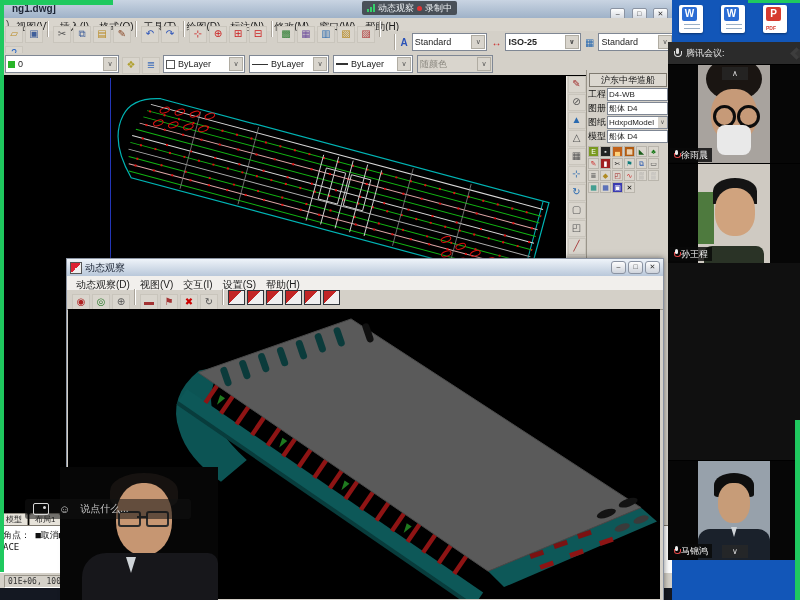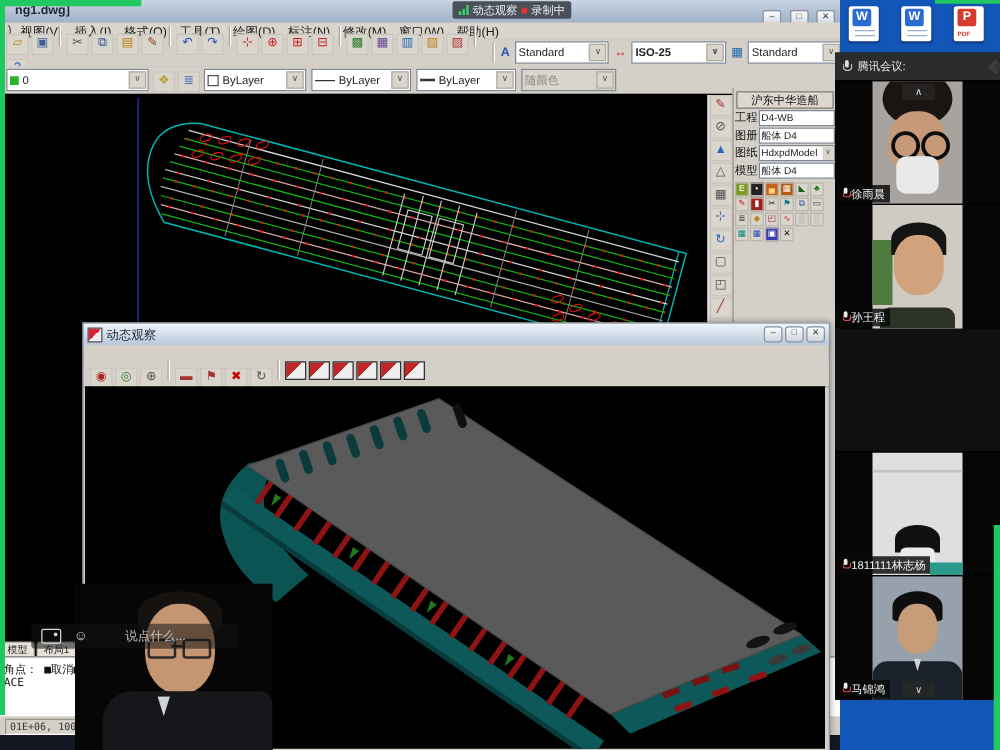--- a/index.html
+++ b/index.html
@@ -95,21 +95,21 @@
   .wc-body{left:22px;top:86px;width:136px;height:60px;background:#17171b;border-radius:24px 10px 0 0;}
   .wc-shirt{left:66px;top:90px;width:10px;height:16px;background:#cfd4d8;
     clip-path:polygon(0 0,100% 0,50% 100%);}
   
   .chatbar{left:25px;top:499px;width:150px;height:20px;background:rgba(18,18,18,.55);
     border-radius:3px;display:flex;align-items:center;gap:10px;padding:0 8px;}
   .cam-ico{width:14px;height:10px;border:1.5px solid #d8d8d8;border-radius:2px;position:relative;}
   .cam-ico::after{content:"";position:absolute;right:2px;top:2px;width:3px;height:3px;
     border-radius:50%;background:#d8d8d8;}
   .smile{color:#cfcfcf;font-size:11px;line-height:11px;}
-  .chat-ph{color:#c3c3c3;font-size:10px;margin-left:20px;}
+  .chat-ph{color:#c3c3c3;font-size:10px;}
   
   .desktop-right{left:672px;top:0;width:128px;height:600px;background:#1256b8;}
   .dicon{width:26px;height:34px;}
   .dpage{left:1px;top:0;width:24px;height:28px;background:#fff;border-radius:2px;
     box-shadow:0 1px 2px rgba(0,0,0,.4);}
   .dbadge{left:3px;top:2px;width:15px;height:14px;color:#fff;font-weight:bold;font-size:10px;
     text-align:center;line-height:14px;border-radius:2px;}
   .dline{left:5px;width:16px;height:1px;background:#9ab0c8;}
   .dpdf-label{left:3px;top:20px;font-size:5px;font-weight:bold;color:#d63b30;}
   
@@ -388,20 +388,23 @@
   <div class="abs v3d">
     <div class="abs v3d-titlebar">
       <span class="v3d-icon"></span>
       <span class="v3d-title">动态观察</span>
       <span class="v3d-btns">
         <span class="winbtn">–</span>
         <span class="winbtn">□</span>
         <span class="winbtn">✕</span>
       </span>
     </div>
+    <div class="abs v3d-menubar">
+      <span><span class="mi">动态观察(D)</span><span class="mi">视图(V)</span><span class="mi">交互(I)</span><span class="mi">设置(S)</span><span class="mi">帮助(H)</span></span>
+    </div>
     <div class="abs v3d-toolbar">
       <span><span class="ticon" style="color: rgb(176, 34, 34);">◉</span><span class="ticon" style="color: rgb(42, 122, 42);">◎</span><span class="ticon" style="color: rgb(85, 85, 85);">⊕</span><span class="tsep"></span><span class="ticon" style="color: rgb(163, 51, 51);">▬</span><span class="ticon" style="color: rgb(163, 51, 51);">⚑</span><span class="ticon" style="color: rgb(204, 0, 0);">✖</span><span class="ticon" style="color: rgb(85, 85, 85);">↻</span><span class="tsep"></span><span class="ticon cube"></span><span class="ticon cube"></span><span class="ticon cube"></span><span class="ticon cube"></span><span class="ticon cube"></span><span class="ticon cube"></span></span>
     </div>
     <div class="abs v3d-canvas">
       <svg width="592" height="290" viewBox="0 0 592 292">
 
         <path d="M130,62 Q98,88 110,122 Q118,150 152,174 L178,152 Q142,120 142,92 Q142,72 154,58 Z" fill="#0c5454"></path>
 
         <g transform="rotate(34.5 129 64)">
           <rect x="129" y="84" width="362" height="16" fill="#0d5858"></rect>
@@ -517,32 +520,20 @@
         <div class="p" style="left:17px;top:24px;width:40px;height:48px;background:#d0a37e;border-radius:45%;"></div>
         <div class="p" style="left:6px;top:82px;width:60px;height:17px;background:#2a3326;border-radius:8px 8px 0 0;"></div>
       </div>
       <div class="nametag">
         <span class="mic"></span>
         <span>孙王程</span>
       </div>
     </div>
 
 
-    <div class="abs tile" style="top:319px;">
-      <div class="vid" style="background:#dfdfe1;">
-        <div class="p" style="left:0;top:14px;width:72px;height:2px;background:#c2c2c4;"></div>
-        <div class="p" style="left:18px;top:58px;width:36px;height:22px;background:#101010;border-radius:50% 50% 0 0;"></div>
-        <div class="p" style="left:22px;top:76px;width:28px;height:16px;background:#ececec;border-radius:5px;"></div>
-        <div class="p" style="right:0;top:88px;width:26px;height:11px;background:#2a9a8a;"></div>
-      </div>
-      <div class="nametag">
-        <span class="mic"></span>
-        <span>1811111林志杨</span>
-      </div>
-    </div>
 
     <div class="abs tile" style="top:418px;">
       <div class="vid" style="background:#97a1ab;">
         <div class="p" style="left:16px;top:12px;width:40px;height:24px;background:#0e0e0e;border-radius:50% 50% 10% 10%;"></div>
         <div class="p" style="left:20px;top:22px;width:32px;height:40px;background:#c79c78;border-radius:45%;"></div>
         <div class="p" style="left:0;top:68px;width:72px;height:31px;background:#1a212b;border-radius:12px 12px 0 0;"></div>
         <div class="p" style="left:33px;top:66px;width:6px;height:10px;background:#cfd4d8;clip-path:polygon(0 0,100% 0,50% 100%);"></div>
       </div>
       <div class="abs scrollbtn" style="top:84px;">∨</div>
       <div class="nametag">

